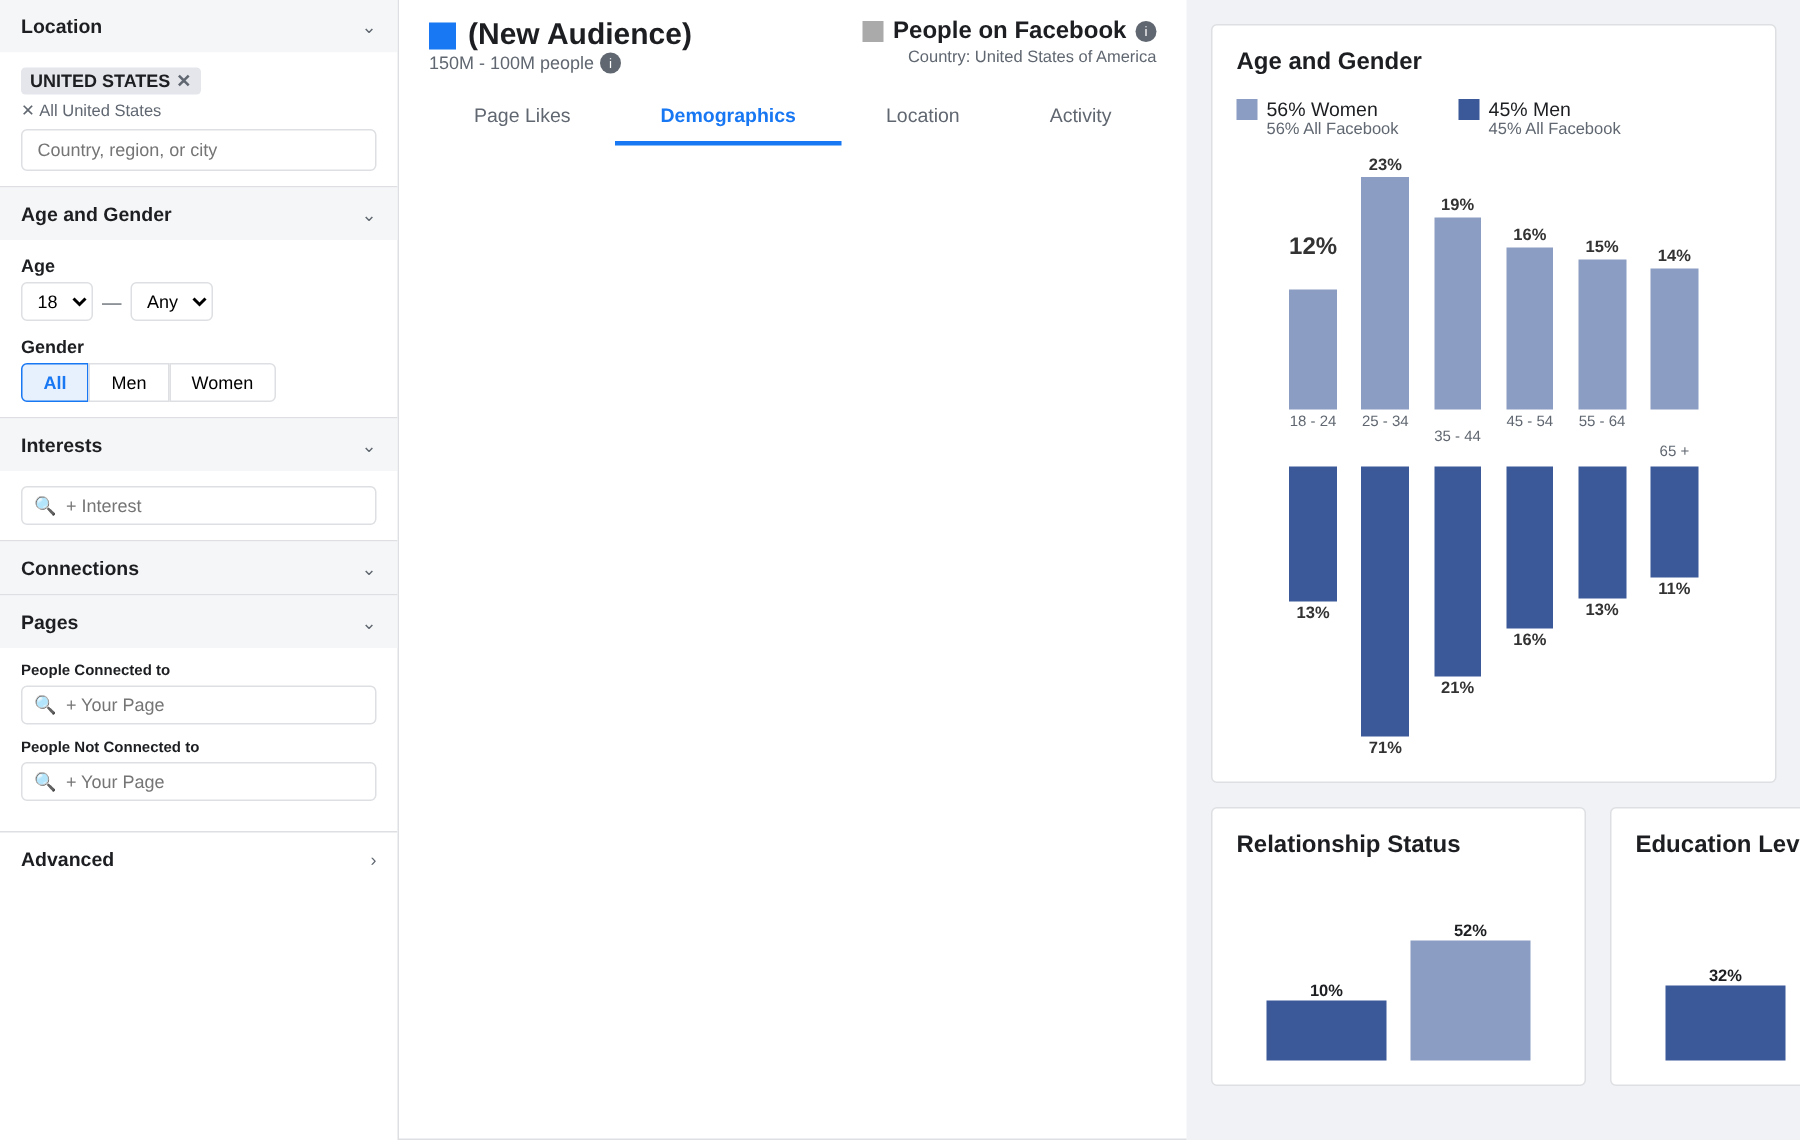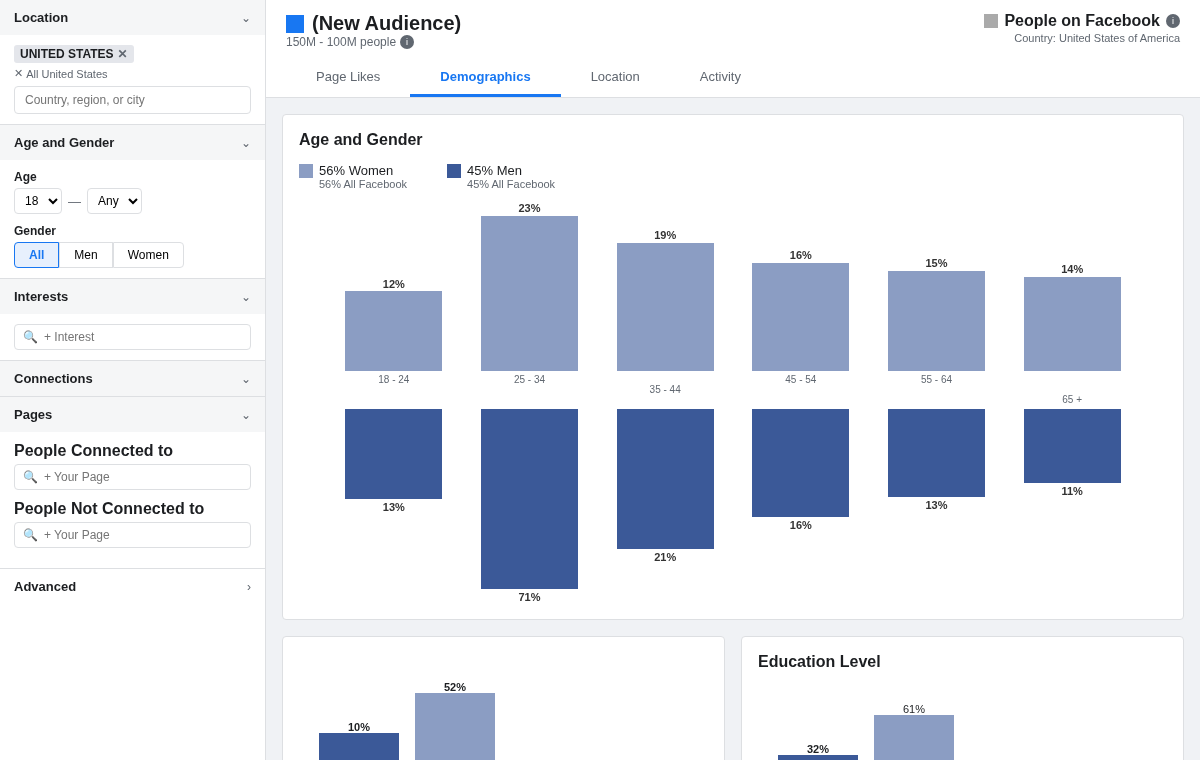--- a/index.html
+++ b/index.html
@@ -26,28 +26,28 @@
     .dash { color: #606770; }
     .gender-buttons { display: flex; gap: 0; }
     .gender-btn { border: 1px solid #dddfe2; padding: 5px 14px; font-size: 12px; background: #fff; cursor: pointer; }
     .gender-btn:first-child { border-radius: 4px 0 0 4px; }
     .gender-btn:last-child { border-radius: 0 4px 4px 0; }
     .gender-btn.active { background: #e7f0fd; border-color: #1877f2; color: #1877f2; font-weight: 600; }
     .interest-search { display: flex; align-items: center; gap: 6px; border: 1px solid #dddfe2; border-radius: 4px; padding: 5px 8px; background: #fff; }
     .interest-search .search-icon { color: #606770; font-size: 12px; }
     .interest-search input { border: none; outline: none; font-size: 12px; color: #606770; width: 100%; background: transparent; }
     .connections-content { padding: 10px 14px; }
-    .conn-label { font-size: 16px; font-weight: 600; margin-bottom: 4px; color: #1c1e21; }
+    .conn-label { font-size: 10px; font-weight: 600; margin-bottom: 4px; color: #1c1e21; }
     .conn-search { display: flex; align-items: center; gap: 6px; border: 1px solid #dddfe2; border-radius: 4px; padding: 5px 8px; background: #fff; margin-bottom: 10px; }
     .conn-search .search-icon { color: #606770; font-size: 12px; }
     .conn-search input { border: none; outline: none; font-size: 12px; color: #606770; width: 100%; background: transparent; }
     .advanced-row { display: flex; justify-content: space-between; align-items: center; padding: 10px 14px; cursor: pointer; }
 
     
-    .main { flex: 1; display: flex; flex-direction: column; overflow: hidden; }
+    .main { flex: 1; display: flex; flex-direction: row; overflow: hidden; }
     .main-header { background: #fff; border-bottom: 1px solid #dddfe2; padding: 12px 20px 0; }
     .audience-info { display: flex; justify-content: space-between; align-items: flex-start; margin-bottom: 10px; }
     .audience-name { display: flex; align-items: center; gap: 8px; }
     .audience-title { font-size: 20px; font-weight: 600; }
     .audience-size { font-size: 12px; color: #606770; display: flex; align-items: center; gap: 4px; }
     .info-dot { display: inline-flex; align-items: center; justify-content: center; width: 14px; height: 14px; border-radius: 50%; background: #606770; color: #fff; font-size: 9px; cursor: pointer; }
     .fb-audience { display: flex; flex-direction: column; align-items: flex-end; gap: 2px; }
     .fb-audience-header { display: flex; align-items: center; gap: 6px; }
     .fb-audience-title { font-size: 16px; font-weight: 600; }
     .fb-audience-sub { font-size: 11px; color: #606770; }
@@ -213,21 +213,21 @@
           <div class="legend-item">
             <span class="legend-box men"></span>
             <span>45% Men</span>
           </div>
           <div class="legend-sub" style="margin-left:20px;">45% All Facebook</div>
         </div>
       </div>
 
       <div style="display:flex;align-items:flex-end;gap:6px;padding:0 30px;margin-bottom:0;" id="women-bars-row">
           <div style="flex: 1 1 0%; display: flex; flex-direction: column; align-items: center;">
-    <span style="font-size:11px;font-weight:600;color:#333;margin-bottom:1px;">12%</span>
+    <span style="font-size:16px;font-weight:600;color:#333;margin-bottom:19px;">12%</span>
     <div style="width:75%;height:80px;background:#8b9dc3;"></div>
   </div>
           <div style="flex: 1 1 0%; display: flex; flex-direction: column; align-items: center;">
     <span style="font-size:11px;font-weight:600;color:#333;margin-bottom:2px;">23%</span>
     <div style="width:75%;height:155px;background:#8b9dc3;"></div>
   </div>
           <div style="flex: 1 1 0%; display: flex; flex-direction: column; align-items: center;">
     <span style="font-size:11px;font-weight:700;color:#333;margin-bottom:2px;">19%</span>
     <div style="width:75%;height:128px;background:#8b9dc3;"></div>
   </div>
@@ -278,20 +278,21 @@
           <div style="flex: 1 1 0%; display: flex; flex-direction: column; align-items: center;">
     <div style="width:75%;height:74px;background:#3b5998;"></div>
     <span style="font-size:11px;font-weight:600;color:#333;margin-top:2px;">11%</span>
   </div>
         </div>
     </div>
 
     <div class="cards-row">
 
       <div class="chart-card">
+        <div class="card-title">Relationship Status</div>
         <div style="display:flex;align-items:flex-end;gap:16px;padding:0 20px;height:120px;">
           <div style="display:flex;flex-direction:column;align-items:center;">
             <span style="font-size:11px;font-weight:600;">10%</span>
             <div style="width:80px;height:40px;background:#3b5998;"></div>
           </div>
           <div style="display:flex;flex-direction:column;align-items:center;">
             <span style="font-size:11px;font-weight:600;">52%</span>
             <div style="width:80px;height:80px;background:#8b9dc3;"></div>
           </div>
         </div>

